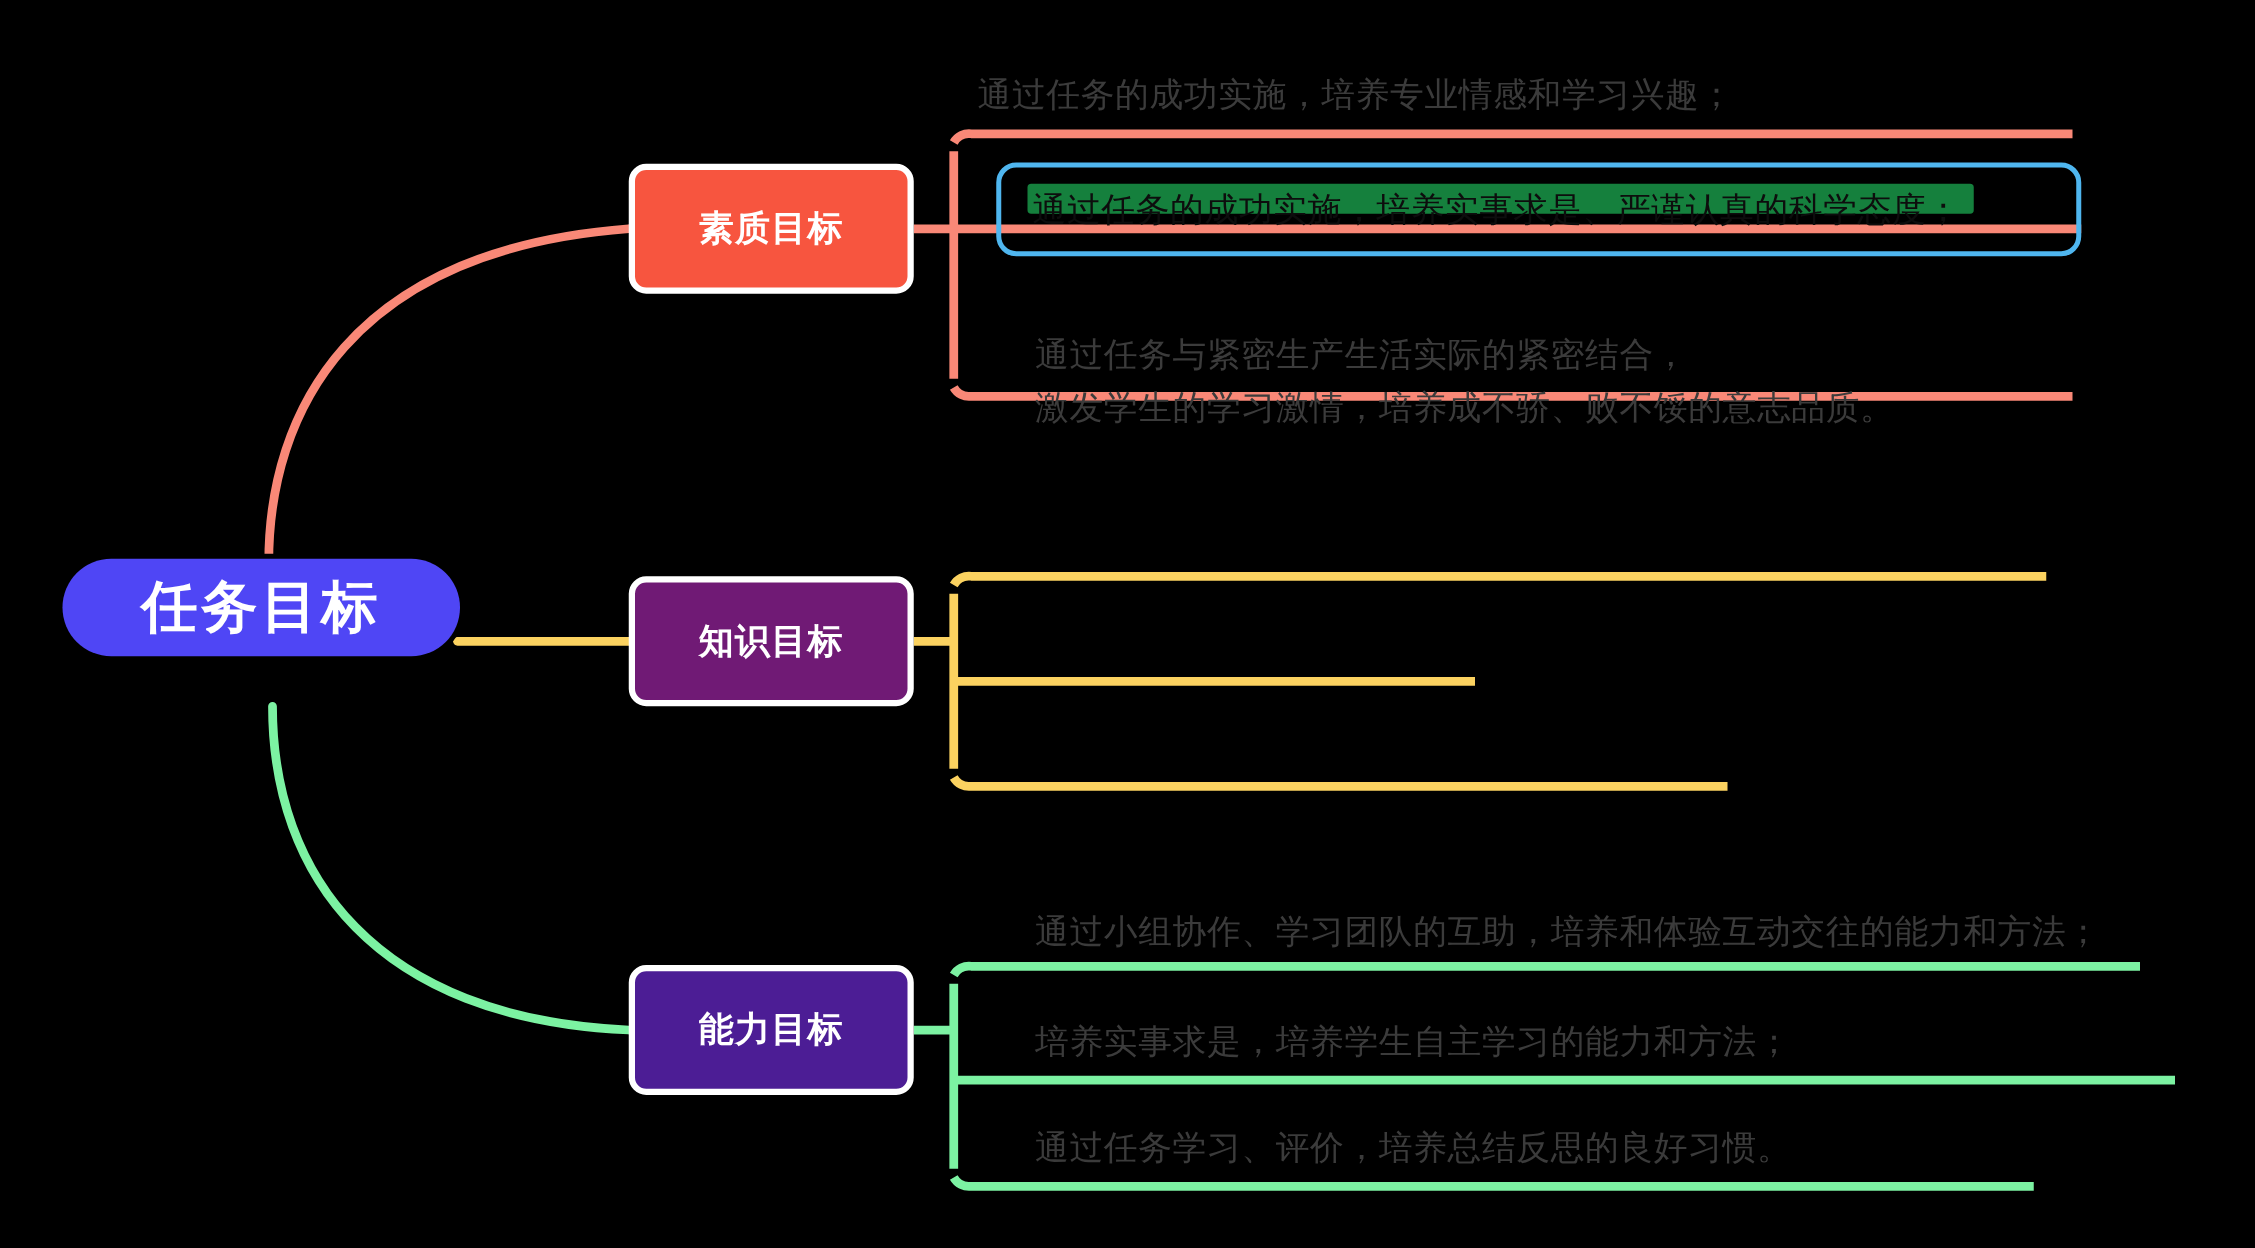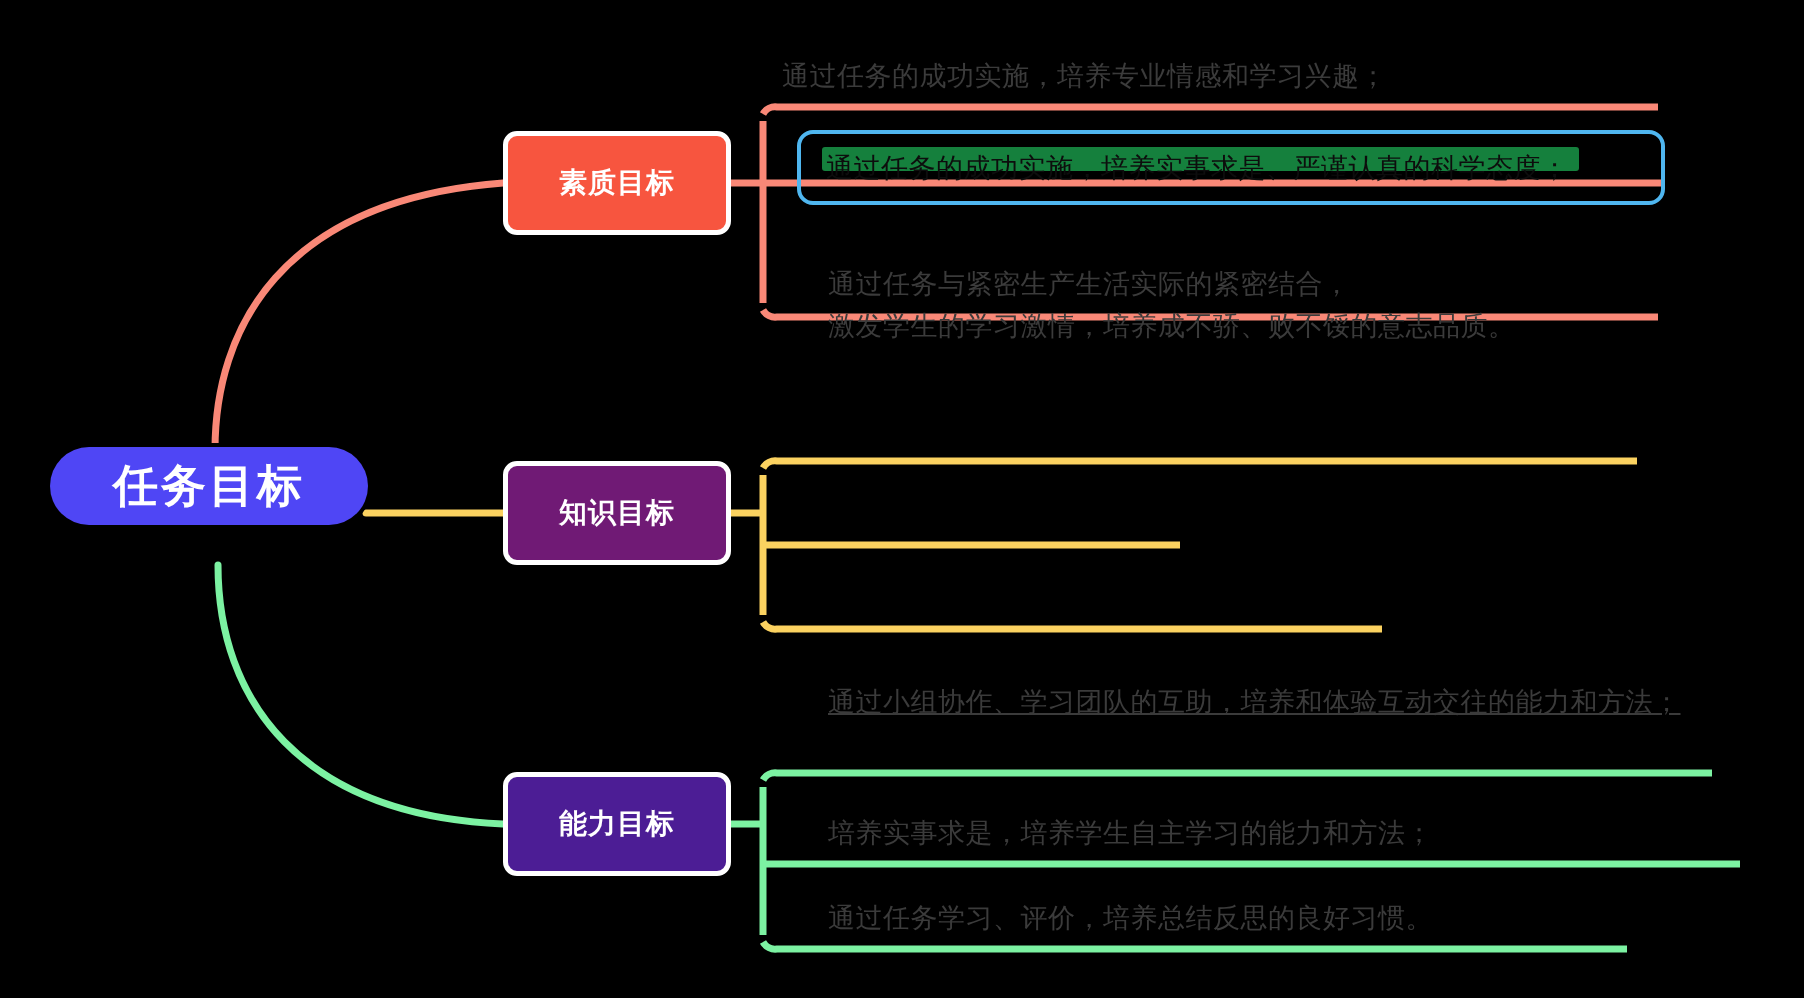--- a/index.html
+++ b/index.html
@@ -134,17 +134,17 @@
   <div class="leaf-selected-box"></div>
   <div class="leaf-selected-text">通过任务的成功实施，培养实事求是、严谨认真的科学态度；</div>
 
   <div class="leaf" style="left:828px; top:229px;margin-top:36px;">通过任务与紧密生产生活实际的紧密结合，</div>
   <div class="leaf" style="left:828px; top:271px;margin-top:36px;">激发学生的学习激情，培养成不骄、败不馁的意志品质。</div>
 
   <div class="leaf leaf-empty" style="left:828px; top:411px; width:790px;"></div>
   <div class="leaf leaf-empty" style="left:828px; top:495px; width:330px;"></div>
   <div class="leaf leaf-empty" style="left:828px; top:579px; width:530px;"></div>
 
-  <div class="leaf" style="left:828px; top:683px;text-decoration:underline;">通过小组协作、学习团队的互助，培养和体验互动交往的能力和方法；</div>
+  <div class="leaf" style="left:828px; top:726px;">通过小组协作、学习团队的互助，培养和体验互动交往的能力和方法；</div>
   <div class="leaf" style="left:828px; top:814px;">培养实事求是，培养学生自主学习的能力和方法；</div>
   <div class="leaf" style="left:828px; top:899px;">通过任务学习、评价，培养总结反思的良好习惯。</div>
 
 </div>
 
 </body></html>

